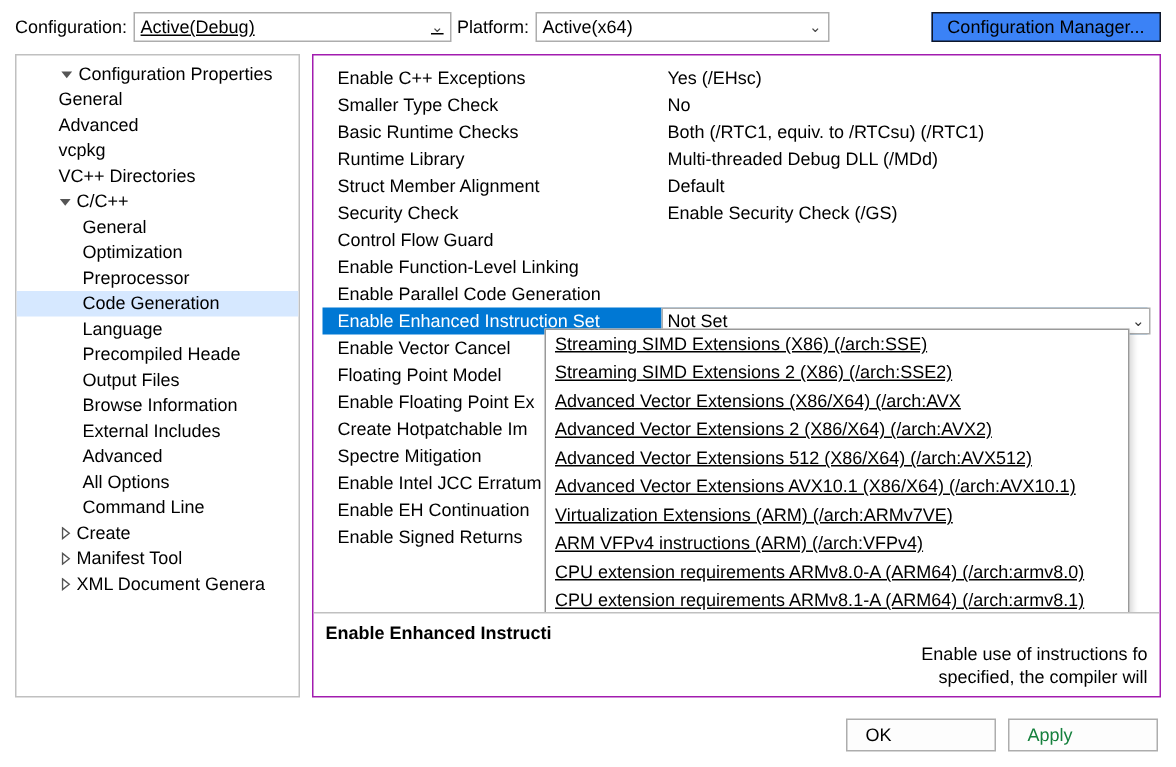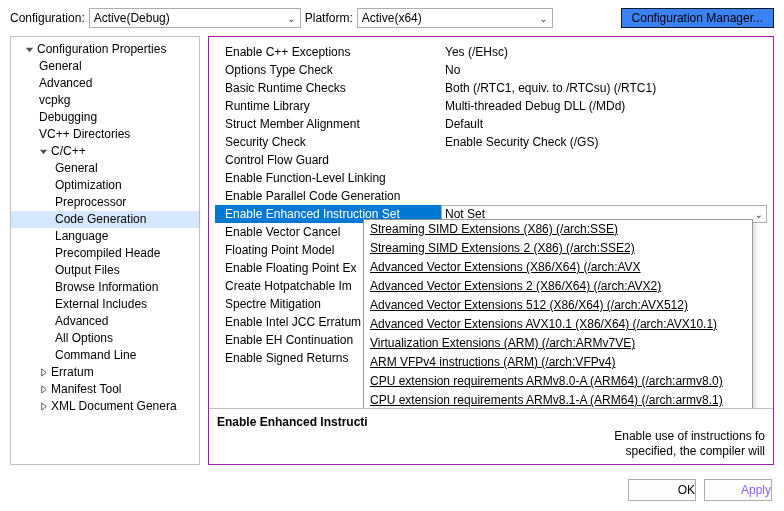--- a/index.html
+++ b/index.html
@@ -1,51 +1,51 @@
 <!DOCTYPE html>
 <html><head>
 <meta charset="utf-8">
 <style>
   * { box-sizing: border-box; font-family: "Segoe UI", Tahoma, sans-serif; font-size: 12px; }
   body { margin: 0; background: #fff; width: 784px; height: 511px; overflow: hidden; display: flex; flex-direction: column; }
   .top-row { display: flex; align-items: center; gap: 4px; padding: 8px 10px; }
   .top-row label { white-space: nowrap; }
   .select-config, .select-platform { border: 1px solid #adadad; padding: 2px 4px; display: flex; align-items: center; justify-content: space-between; background: #fff; }
-  .select-config { width: 212px; }
+  .select-config { width: 212px; text-decoration: underline; }
   .select-platform { width: 196px; }
   .chev { font-size: 10px; color: #444; }
   .btn-cfgmgr { border: 1px solid #0f172a; padding: 2px 10px; background: #3b82f6; white-space: nowrap; cursor: pointer; }
   .content { display: flex; flex: 1; gap: 8px; padding: 0 10px 8px 10px; height: 420px; }
   .tree-wrap { width: 190px; border: 1px solid #c0c0c0; overflow: hidden; background: #fff; }
   .tree { padding: 4px 0; line-height: 17px; }
   .tree-row { display: flex; align-items: center; white-space: nowrap; cursor: pointer; padding-left: 4px; }
   .tree-tw { width: 12px; display: inline-flex; justify-content: center; color: #555; }
   .tree-label { padding: 0 2px; }
   .tree-selected { background: #d6e8ff; }
   .depth1 { padding-left: 26px; }
   .depth2 { padding-left: 42px; }
-  .depth1c { padding-left: 12px; }
+  .depth1c { padding-left: 12px; justify-content: center; }
   .depth2c { padding-left: 26px; }
   .right { flex: 1; display: flex; flex-direction: column; border: 1px solid #a21caf; overflow: hidden; }
   .grid { flex: 1; position: relative; overflow: hidden; }
   .grid-body { position: absolute; inset: 6px 8px 6px 6px; }
   .grid-row { display: flex; align-items: center; height: 18px; }
   .grid-row .name { width: 226px; padding-left: 10px; white-space: nowrap; overflow: hidden; }
   .grid-row .val { flex: 1; padding-left: 4px; white-space: nowrap; overflow: hidden; }
   .grid-row.sel { background: #0078d4; color: #fff; }
   .grid-row.sel .chev2 { color: #333; }
   .grid-row.sel .val-box { background: #fff; color: #000; flex: 1; display: flex; align-items: center; justify-content: space-between; border: 1px solid #adadad; height: 18px; padding: 0 3px; margin-right:-2px; }
   .desc { border-top: 1px solid #c0c0c0; padding: 6px 8px 4px 8px; height: 56px; overflow: hidden; }
   .desc .title { font-weight: 700; }
   .desc .text { line-height: 15px; text-align: right; }
   .dropdown { position: absolute; left: 154px; top: 182px; width: 390px; background: #fff; border: 1px solid #999; box-shadow: 2px 2px 4px rgba(0,0,0,.15); z-index: 10; text-decoration: underline; }
   .dropdown .ditem { padding: 1px 6px; white-space: nowrap; cursor: pointer; line-height: 17px; }
   .buttons { display: flex; justify-content: flex-end; gap: 8px; padding: 6px 12px 10px; }
-  .btn { border: 1px solid #adadad; padding: 3px 0; width: 68px; background: #fdfdfd; text-align: right; cursor: pointer; }
-  .btn.disabled { color: #8b5cf6; cursor: default; }
+  .btn { border: 1px solid #adadad; padding: 3px 12px; width: 100px; background: #fdfdfd; text-align: left; cursor: pointer; }
+  .btn.disabled { color: #15803d; cursor: default; }
   svg.tw { width: 9px; height: 9px; }
 </style>
 </head>
 <body>
 
 <div class="top-row">
   <label>Configuration:</label>
   <div class="select-config">
     <span>Active(Debug)</span>
     <span class="chev">⌄</span>
@@ -74,23 +74,20 @@
       <div class="tree-row depth1">
           <span class="tree-label">General</span>
         </div>
       <div class="tree-row depth1">
           <span class="tree-label">Advanced</span>
         </div>
       <div class="tree-row depth1">
           <span class="tree-label">vcpkg</span>
         </div>
       <div class="tree-row depth1">
-          <span class="tree-label">Debugging</span>
-        </div>
-      <div class="tree-row depth1">
           <span class="tree-label">VC++ Directories</span>
         </div>
       <div class="tree-row depth2c">
         <span class="tree-tw">
             <svg class="tw" viewBox="0 0 10 10">
               <path d="M1 3 L9 3 L5 8 Z" fill="#555"></path>
             </svg>
           </span>
         <span class="tree-label">C/C++</span>
       </div>
@@ -129,21 +126,21 @@
         </div>
       <div class="tree-row depth2">
           <span class="tree-label">Command Line</span>
         </div>
       <div class="tree-row depth2c">
         <span class="tree-tw">
             <svg class="tw" viewBox="0 0 10 10">
               <path d="M3 1 L8 5 L3 9 Z" fill="none" stroke="#555"></path>
             </svg>
           </span>
-        <span class="tree-label">Erratum</span>
+        <span class="tree-label">Create</span>
       </div>
       <div class="tree-row depth2c">
         <span class="tree-tw">
             <svg class="tw" viewBox="0 0 10 10">
               <path d="M3 1 L8 5 L3 9 Z" fill="none" stroke="#555"></path>
             </svg>
           </span>
         <span class="tree-label">Manifest Tool</span>
       </div>
       <div class="tree-row depth2c">
@@ -158,21 +155,21 @@
   </div>
 
   <div class="right">
     <div class="grid">
       <div class="grid-body" id="grid-body">
           <div class="grid-row">
             <div class="name">Enable C++ Exceptions</div>
             <div class="val">Yes (/EHsc)</div>
           </div>
           <div class="grid-row">
-            <div class="name">Options Type Check</div>
+            <div class="name">Smaller Type Check</div>
             <div class="val">No</div>
           </div>
           <div class="grid-row">
             <div class="name">Basic Runtime Checks</div>
             <div class="val">Both (/RTC1, equiv. to /RTCsu) (/RTC1)</div>
           </div>
           <div class="grid-row">
             <div class="name">Runtime Library</div>
             <div class="val">Multi-threaded Debug DLL (/MDd)</div>
           </div>

